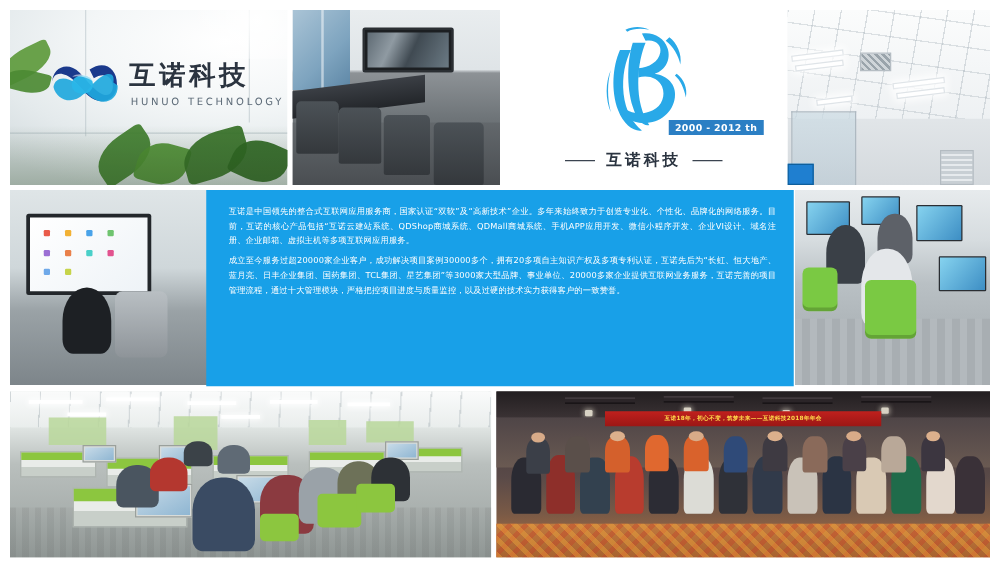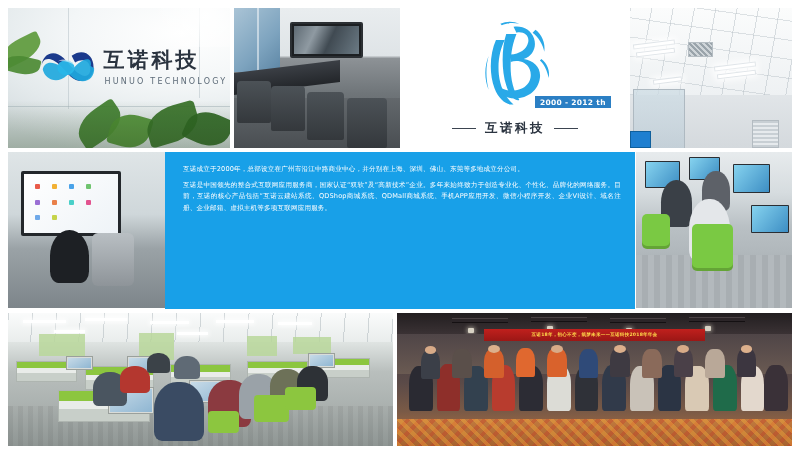--- a/index.html
+++ b/index.html
@@ -427,22 +427,22 @@
       <div class="sr-person" style="left:16%; top:18%; width:20%; height:30%; background:#3a4047;"></div>
       <div class="sr-person" style="left:42%; top:12%; width:18%; height:26%; background:#5d6168;"></div>
       <div class="sr-person" style="left:34%; top:30%; width:26%; height:40%; background:#e4e7ea;"></div>
       <div class="sr-chair" style="left:36%; top:46%; width:26%; height:30%;"></div>
       <div class="sr-chair" style="left:4%;  top:40%; width:18%; height:22%;"></div>
     </div>
   </div>
 
   <div id="intro-panel">
     <div id="intro-body">
-      <p>互诺成立于2000年，总部设立在广州市沿江中路商业中心，并分别在上海、深圳、佛山、东莞等多地成立分公司。</p>
       <p>互诺是中国领先的整合式互联网应用服务商，国家认证“双软”及“高新技术”企业。多年来始终致力于创造专业化、个性化、品牌化的网络服务。目前，互诺的核心产品包括“互诺云建站系统、QDShop商城系统、QDMall商城系统、手机APP应用开发、微信小程序开发、企业VI设计、域名注册、企业邮箱、虚拟主机等多项互联网应用服务。</p>
+      <p>成立至今服务过超20000家企业客户，成功解决项目案例30000多个，拥有20多项自主知识产权及多项专利认证，互诺先后为“长虹、恒大地产、蓝月亮、日丰企业集团、国药集团、TCL集团、星艺集团”等3000家大型品牌、事业单位、20000多家企业提供互联网业务服务，互诺完善的项目管理流程，通过十大管理模块，严格把控项目进度与质量监控，以及过硬的技术实力获得客户的一致赞誉。</p>
     </div>
   </div>
 
   <div class="photo" id="panel-office-bottom">
     <div class="inner">
       <div class="ob-ceiling"></div>
       <div class="ob-light" style="left:4%;  top:5%;  width:11%;"></div>
       <div class="ob-light" style="left:20%; top:4%;  width:11%;"></div>
       <div class="ob-light" style="left:37%; top:6%;  width:10%;"></div>
       <div class="ob-light" style="left:54%; top:5%;  width:10%;"></div>

